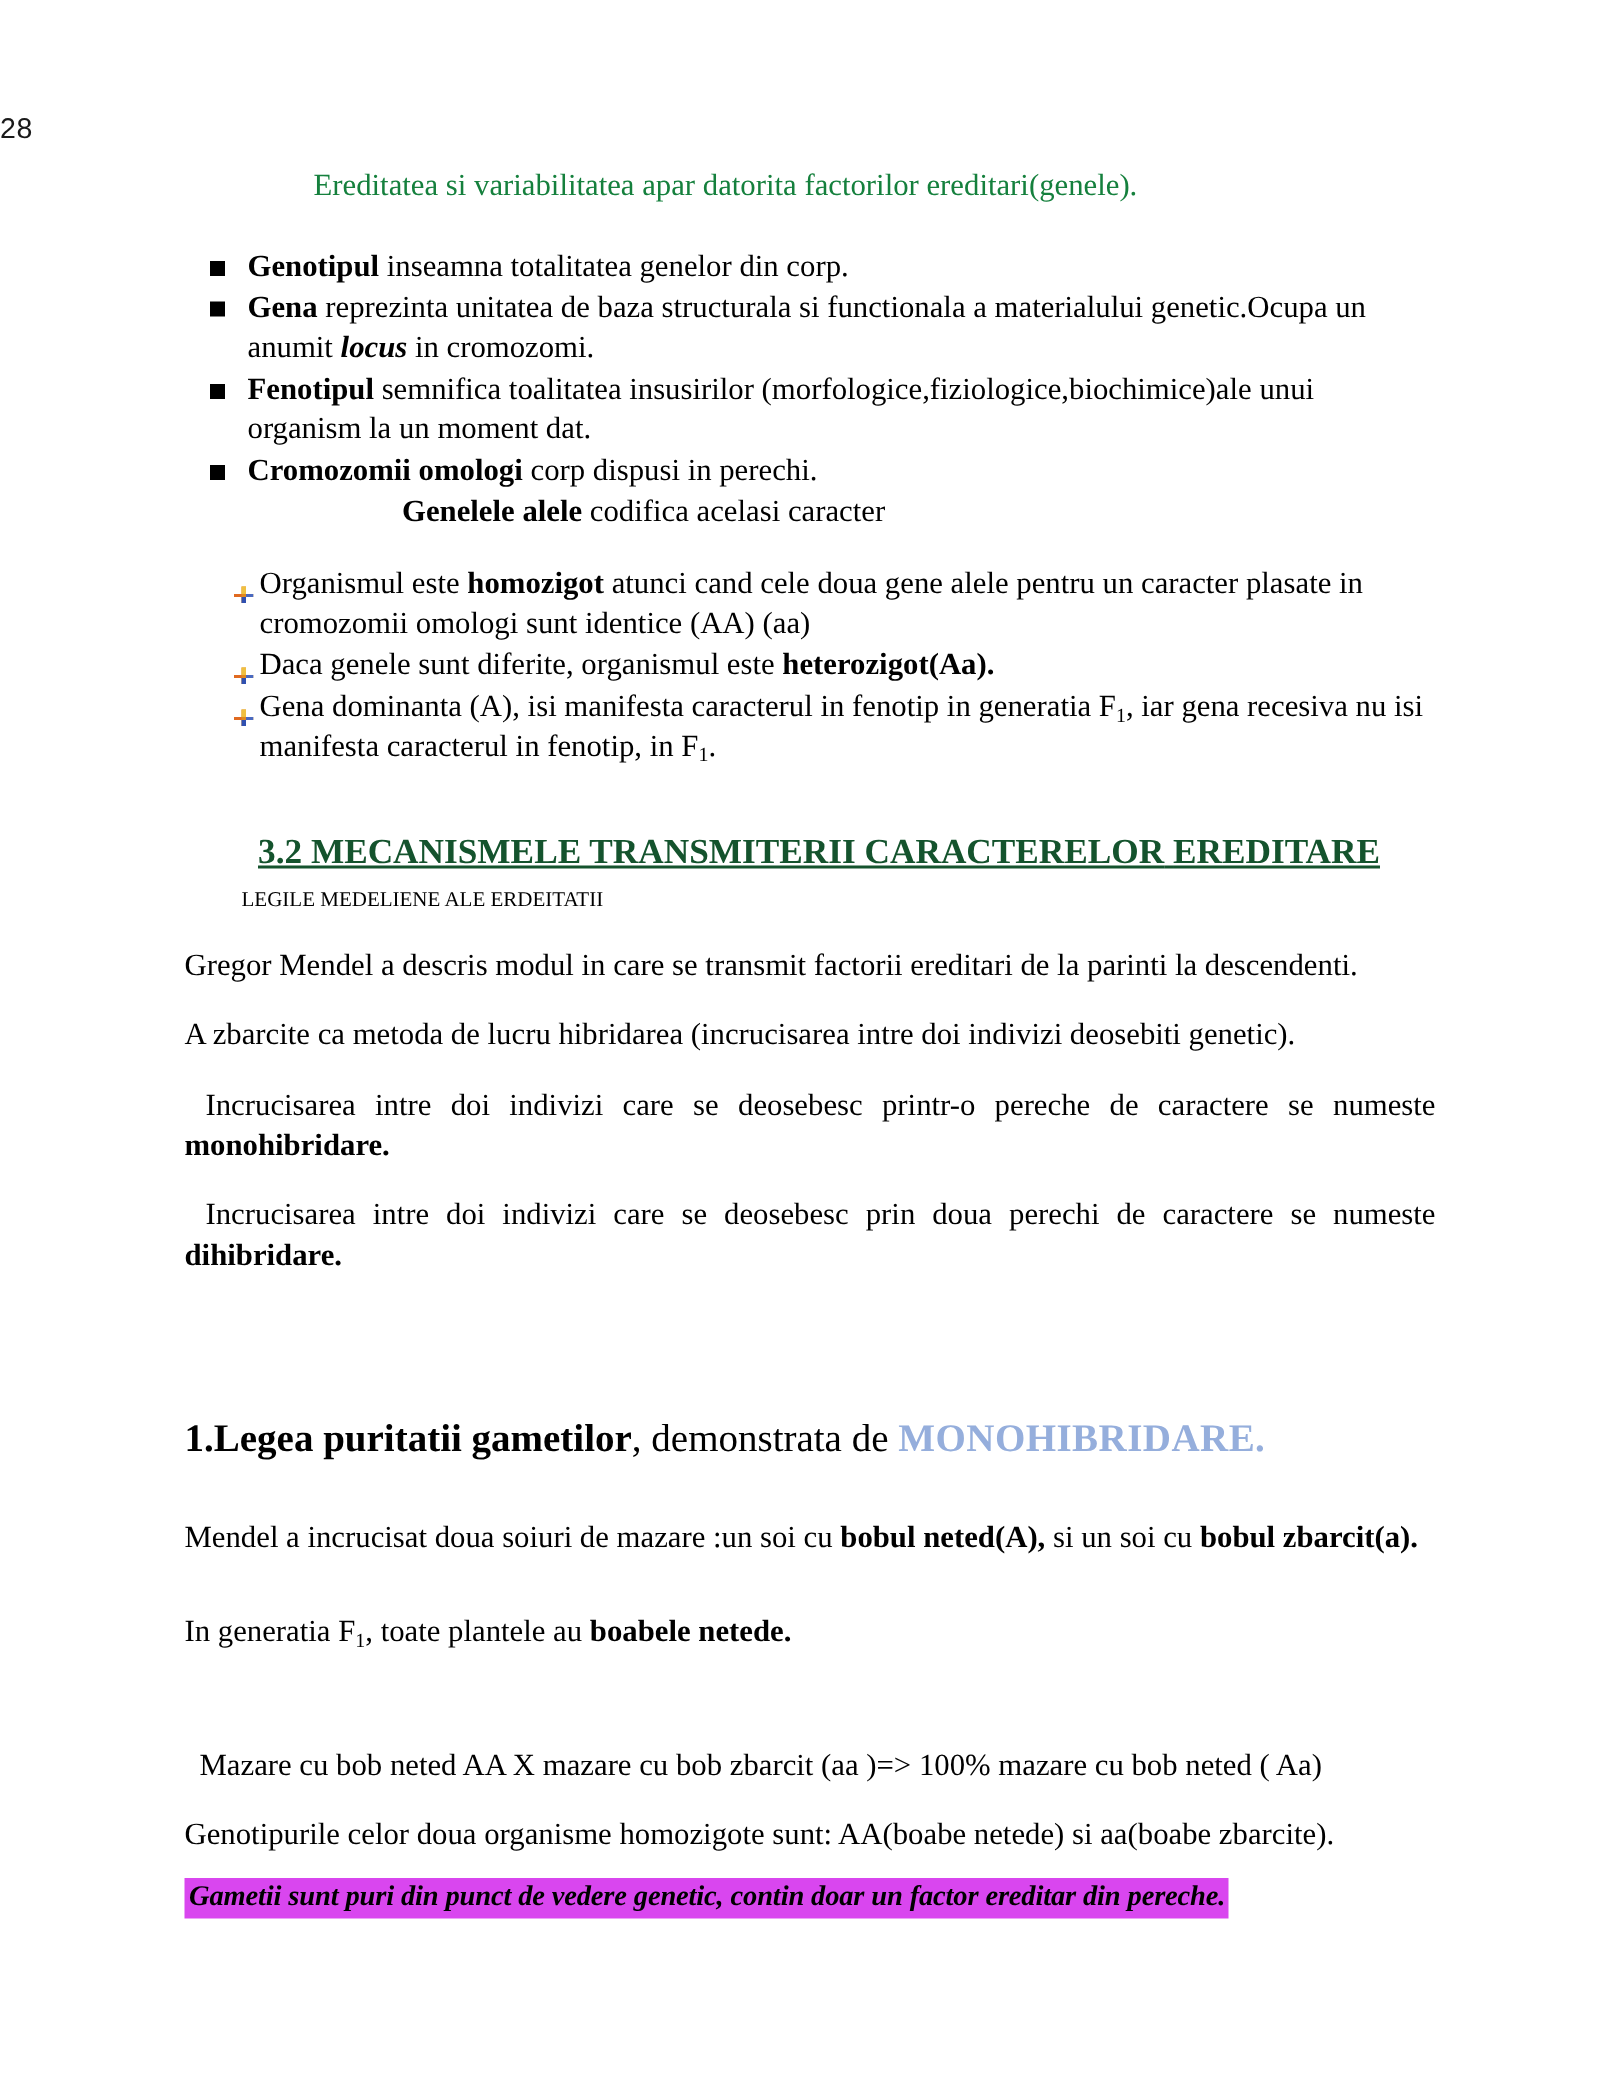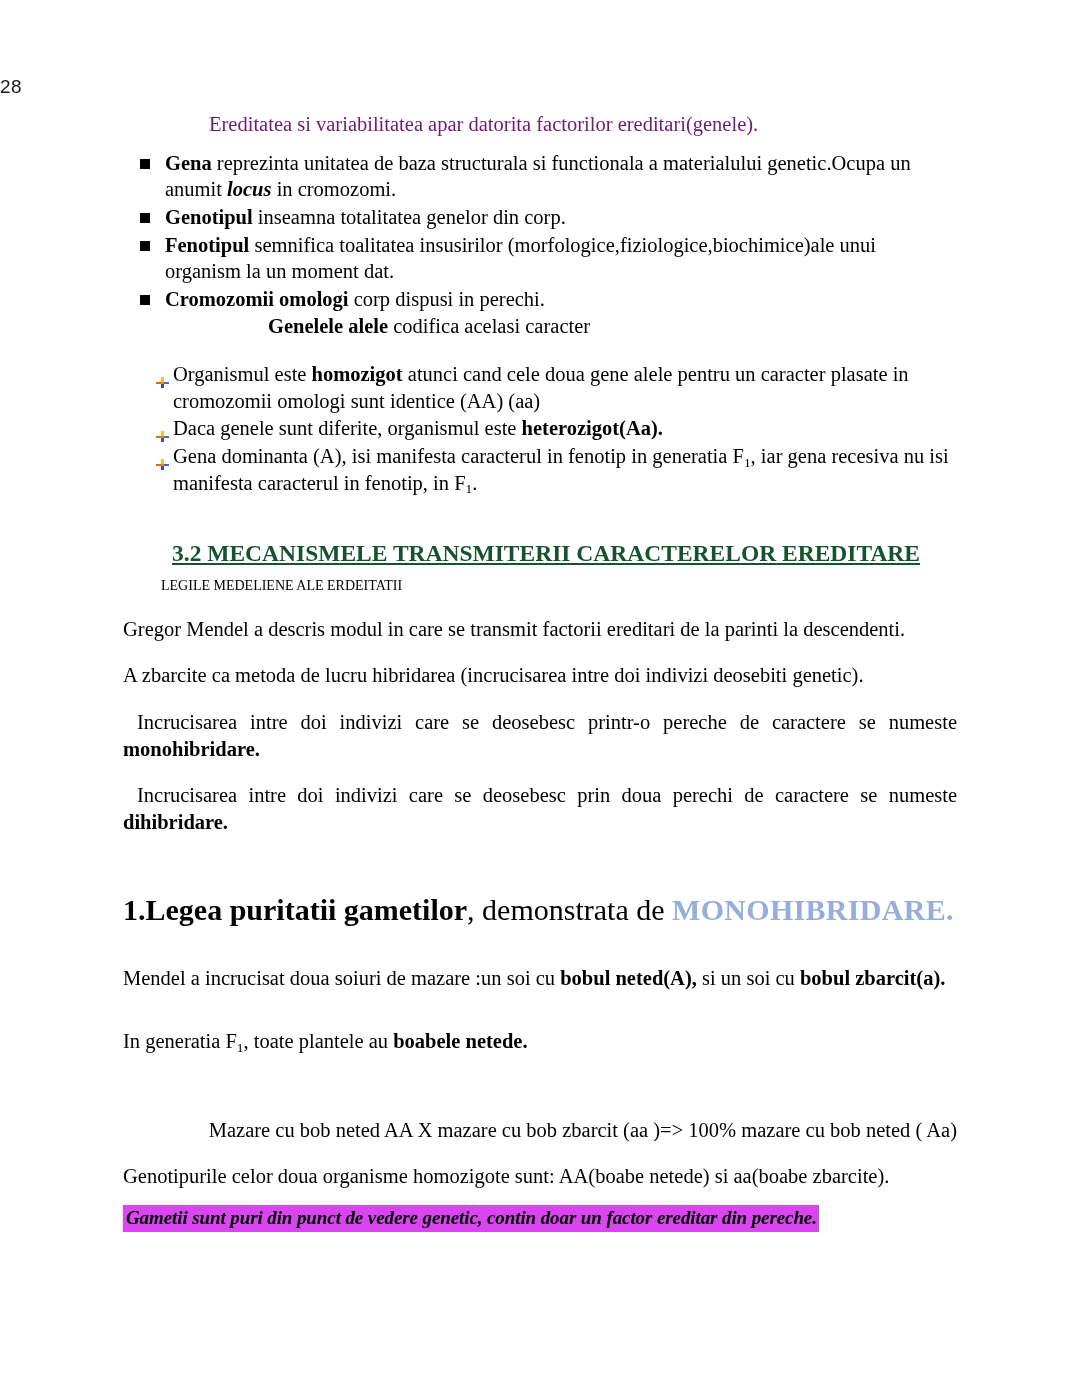--- a/index.html
+++ b/index.html
@@ -39,24 +39,24 @@
   
   .content {
     position: absolute;
     top: 112px;
     left: 123px;
     width: 834px;
   }
 
   
   .red-intro {
-    color: #701a75;
+    color: #15803d;
     font-size: 20.5px;
     margin-left: 86px;
-    margin-bottom: 12px;
+    margin-bottom: 27px;
     line-height: 1.25;
     white-space: nowrap;
   }
 
   
   ul.sq-list {
     list-style: none;
     margin: 0 0 0 0;
     padding: 0;
   }
@@ -142,41 +142,40 @@
   }
   p.body.indent-first {
     text-indent: 14px;
   }
   p.body.tight {
     margin-top: 36px;
   }
 
   
   .law-heading {
-    font-size: 30px;
-    margin-top: 55px;
+    font-size: 26px;
+    margin-top: 92px;
     margin-bottom: 0;
     line-height: 1.3;
   }
   .law-heading .law-bold {
     font-weight: bold;
   }
   .law-heading .law-mono-blue {
     color: #95aedc;
     font-weight: bold;
     letter-spacing: 0.3px;
   }
 
   
   .cross-line {
     font-size: 20.5px;
     margin-top: 62px;
     padding-left: 10px;
     line-height: 1.3;
-    text-align: right;
   }
 
   .genotype-line {
     font-size: 20.5px;
     margin-top: 20px;
     line-height: 1.3;
   }
 
   
   .highlight-line {
@@ -212,25 +211,25 @@
 
   <div class="page-number">28</div>
 
   <div class="content">
 
     <div class="red-intro">Ereditatea si variabilitatea apar datorita factorilor ereditari(genele).</div>
 
     <ul class="sq-list">
       <li>
         <span class="sq-marker"></span>
+        <b>Genotipul</b><span> inseamna totalitatea genelor din corp.</span>
+      </li>
+      <li>
+        <span class="sq-marker"></span>
         <b>Gena</b><span> reprezinta unitatea de baza structurala si functionala a materialului genetic.Ocupa un anumit </span><i class="bi">locus</i><span> in cromozomi.</span>
-      </li>
-      <li>
-        <span class="sq-marker"></span>
-        <b>Genotipul</b><span> inseamna totalitatea genelor din corp.</span>
       </li>
       <li>
         <span class="sq-marker"></span>
         <b>Fenotipul</b><span> semnifica toalitatea insusirilor (morfologice,fiziologice,biochimice)ale unui organism la un moment dat.</span>
       </li>
       <li>
         <span class="sq-marker"></span>
         <b>Cromozomii omologi</b><span> corp dispusi in perechi.</span>
       </li>
     </ul>

